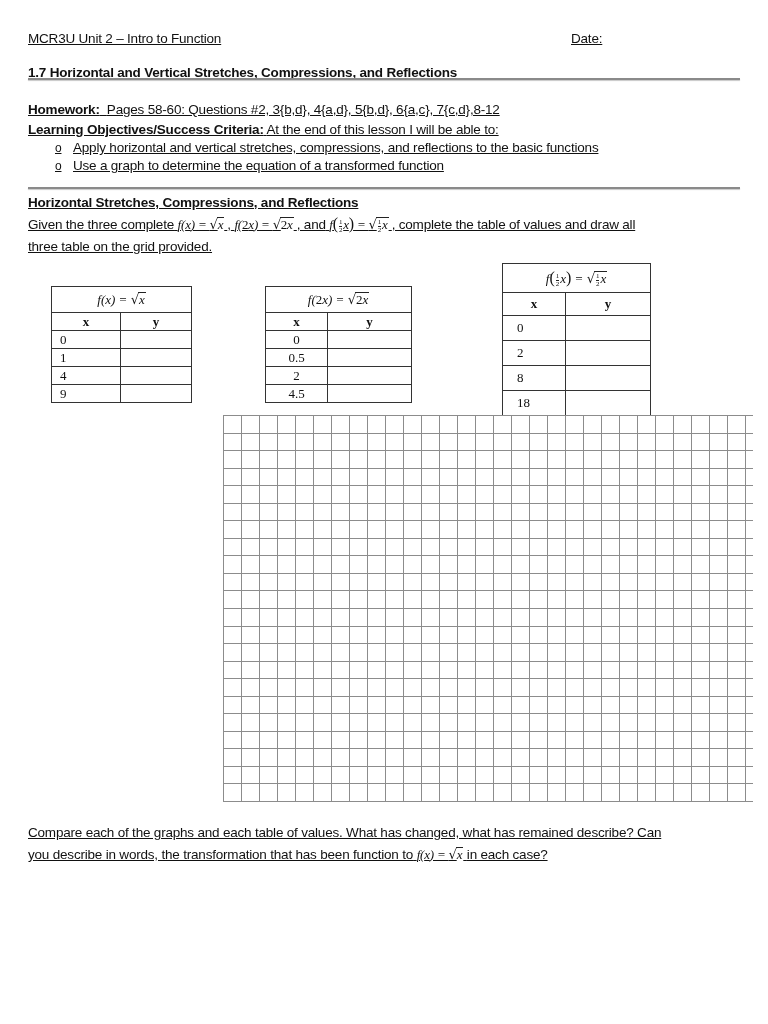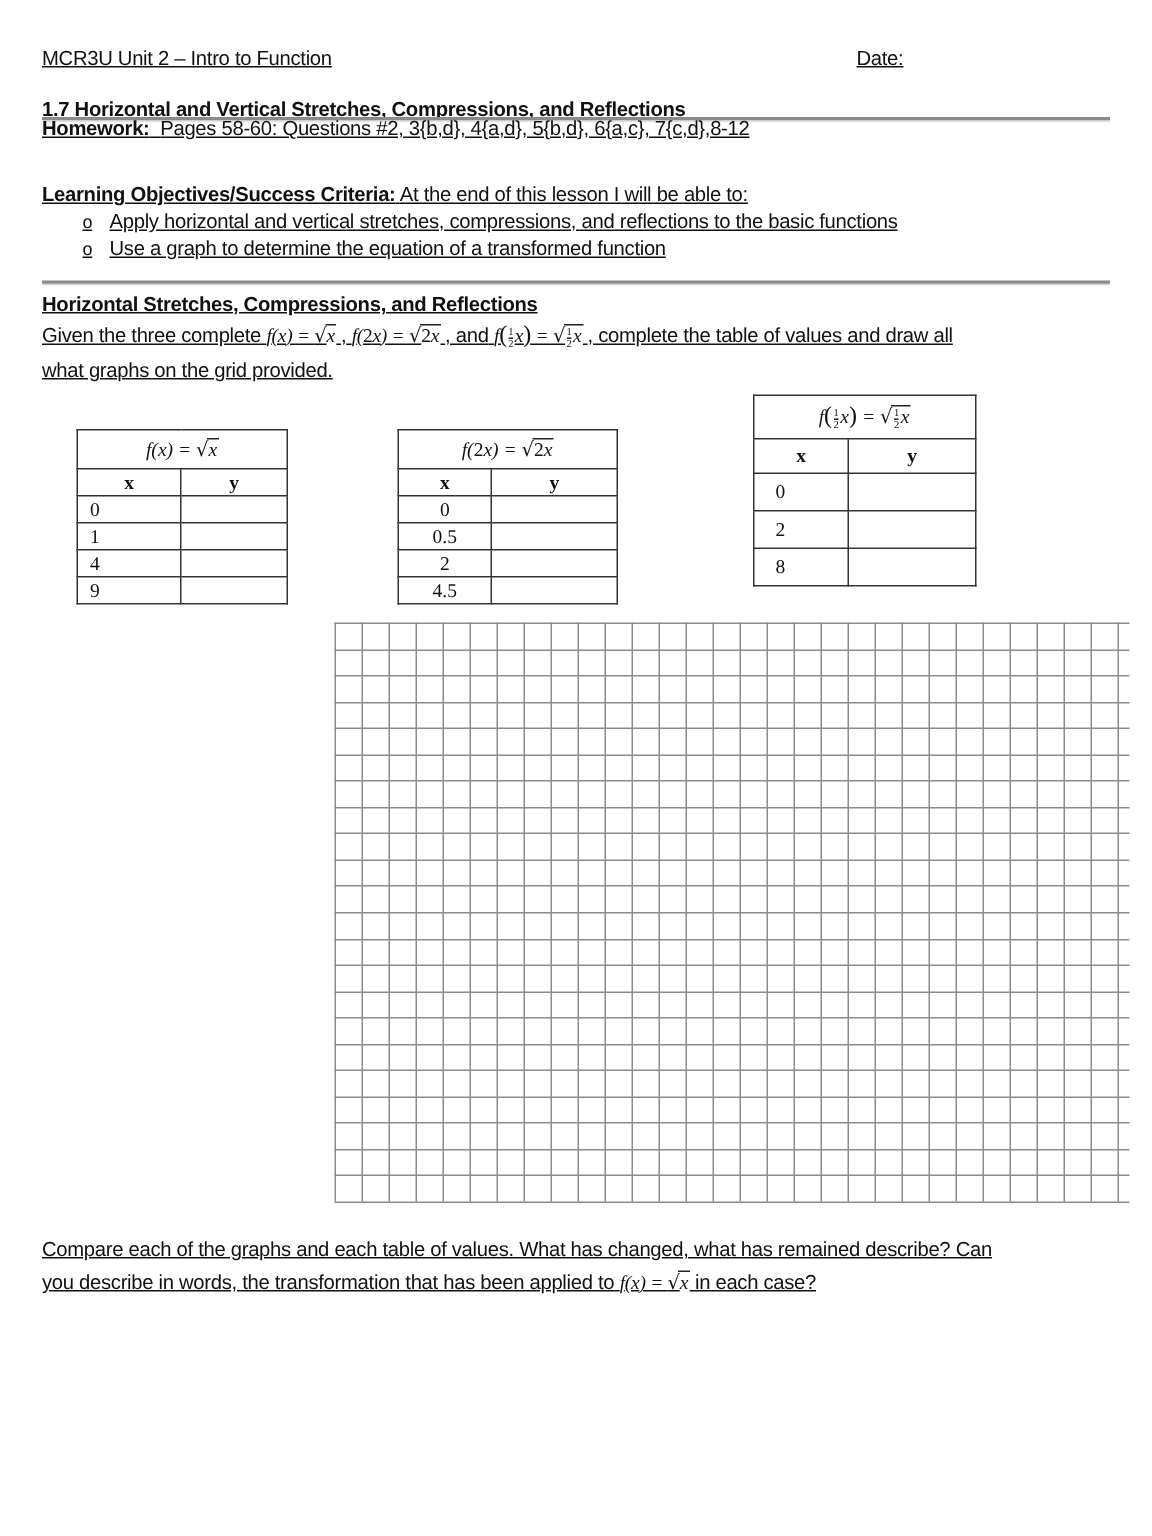--- a/index.html
+++ b/index.html
@@ -31,21 +31,21 @@
   .gh { position:absolute; left:0; height:1px; width:530px; background:#8c8c8c; }
 </style>
 </head>
 <body>
 
 <div class="abs txt" style="left:28px;top:30px;">MCR3U Unit 2 – Intro to Function</div>
 <div class="abs txt" style="left:571px;top:30px;">Date:</div>
 <div class="abs txt bold" style="left:28px;top:64px;">1.7 Horizontal and Vertical Stretches, Compressions, and Reflections</div>
 <div class="rule" style="top:78px;"></div>
 
-<div class="abs txt" style="left:28px;top:77px;">
+<div class="abs txt" style="left:28px;top:101px;">
   <span class="bold">Homework:</span>&nbsp;
   <span>Pages 58-60: Questions #2, 3{b,d}, 4{a,d}, 5{b,d}, 6{a,c}, 7{c,d},8-12</span>
 </div>
 
 <div class="abs txt" style="left:28px;top:121px;">
   <span class="bold">Learning Objectives/Success Criteria:</span>
   <span>At the end of this lesson I will be able to:</span>
 </div>
 <div class="abs txt bullet" style="top:139px;">o</div>
 <div class="abs txt" style="left:73px;top:139px;">Apply horizontal and vertical stretches, compressions, and reflections to the  basic functions</div>
@@ -65,21 +65,21 @@
   <span class="math">
     <span>f</span><span style="font-size:16px;font-style:normal;">(</span><span class="frac">
         <span>1</span>
         <span>2</span>
       </span><span>x</span><span style="font-size:16px;font-style:normal;">)</span> = <span class="rad">√</span><span class="sqrt"><span class="frac">
           <span>1</span>
           <span>2</span>
         </span><span>x</span></span>
   </span><span>, complete the table of values and draw all</span>
 </div>
-<div class="abs txt" style="left:28px;top:238px;">what graphs on the grid provided.</div>
+<div class="abs txt" style="left:28px;top:238px;">three table on the grid provided.</div>
 
 <table class="vt" id="t1" style="left:51px;top:286px;width:141px;">
   <tbody>
       <tr>
         <td colspan="2" class="hdr" style="height:25px;">
     <span class="math"><span>f</span>(<span>x</span>) = <span class="rad">√</span><span class="sqrt">x</span></span>
   </td>
       </tr>
   <tr>
         <td class="colh" style="width:68px;">x</td>
@@ -154,20 +154,24 @@
   <tr>
         <td class="x">0</td>
         <td></td>
       </tr>
   <tr>
         <td class="x">2</td>
         <td></td>
       </tr>
   <tr>
         <td class="x">8</td>
+        <td></td>
+      </tr>
+  <tr>
+        <td class="x">18</td>
         <td></td>
       </tr>
 </tbody>
   </table>
 
 <div class="grid" id="grid">
     <div class="gv" style="left: 0px; background: rgb(140, 140, 140);"></div>
     <div class="gv" style="left: 18px; background: rgb(140, 140, 140);"></div>
     <div class="gv" style="left: 36px; background: rgb(140, 140, 140);"></div>
     <div class="gv" style="left: 54px; background: rgb(140, 140, 140);"></div>
@@ -217,16 +221,16 @@
     <div class="gh" style="top: 298px; background: rgb(140, 140, 140);"></div>
     <div class="gh" style="top: 316px; background: rgb(140, 140, 140);"></div>
     <div class="gh" style="top: 333px; background: rgb(140, 140, 140);"></div>
     <div class="gh" style="top: 351px; background: rgb(140, 140, 140);"></div>
     <div class="gh" style="top: 368px; background: rgb(140, 140, 140);"></div>
     <div class="gh" style="top: 386px; background: rgb(140, 140, 140);"></div>
   </div>
 
 <div class="abs txt" style="left:28px;top:824px;">Compare each of the graphs and each table of values.  What has changed, what has remained describe?  Can</div>
 <div class="abs txt" style="left:28px;top:846px;">
-  <span>you describe in words, the transformation that has been applied to</span>
+  <span>you describe in words, the transformation that has been function to</span>
   <span class="math"><span>f</span>(<span>x</span>) = <span class="rad">√</span><span class="sqrt">x</span></span>
   <span>in each case?</span>
 </div>
 
 </body></html>

